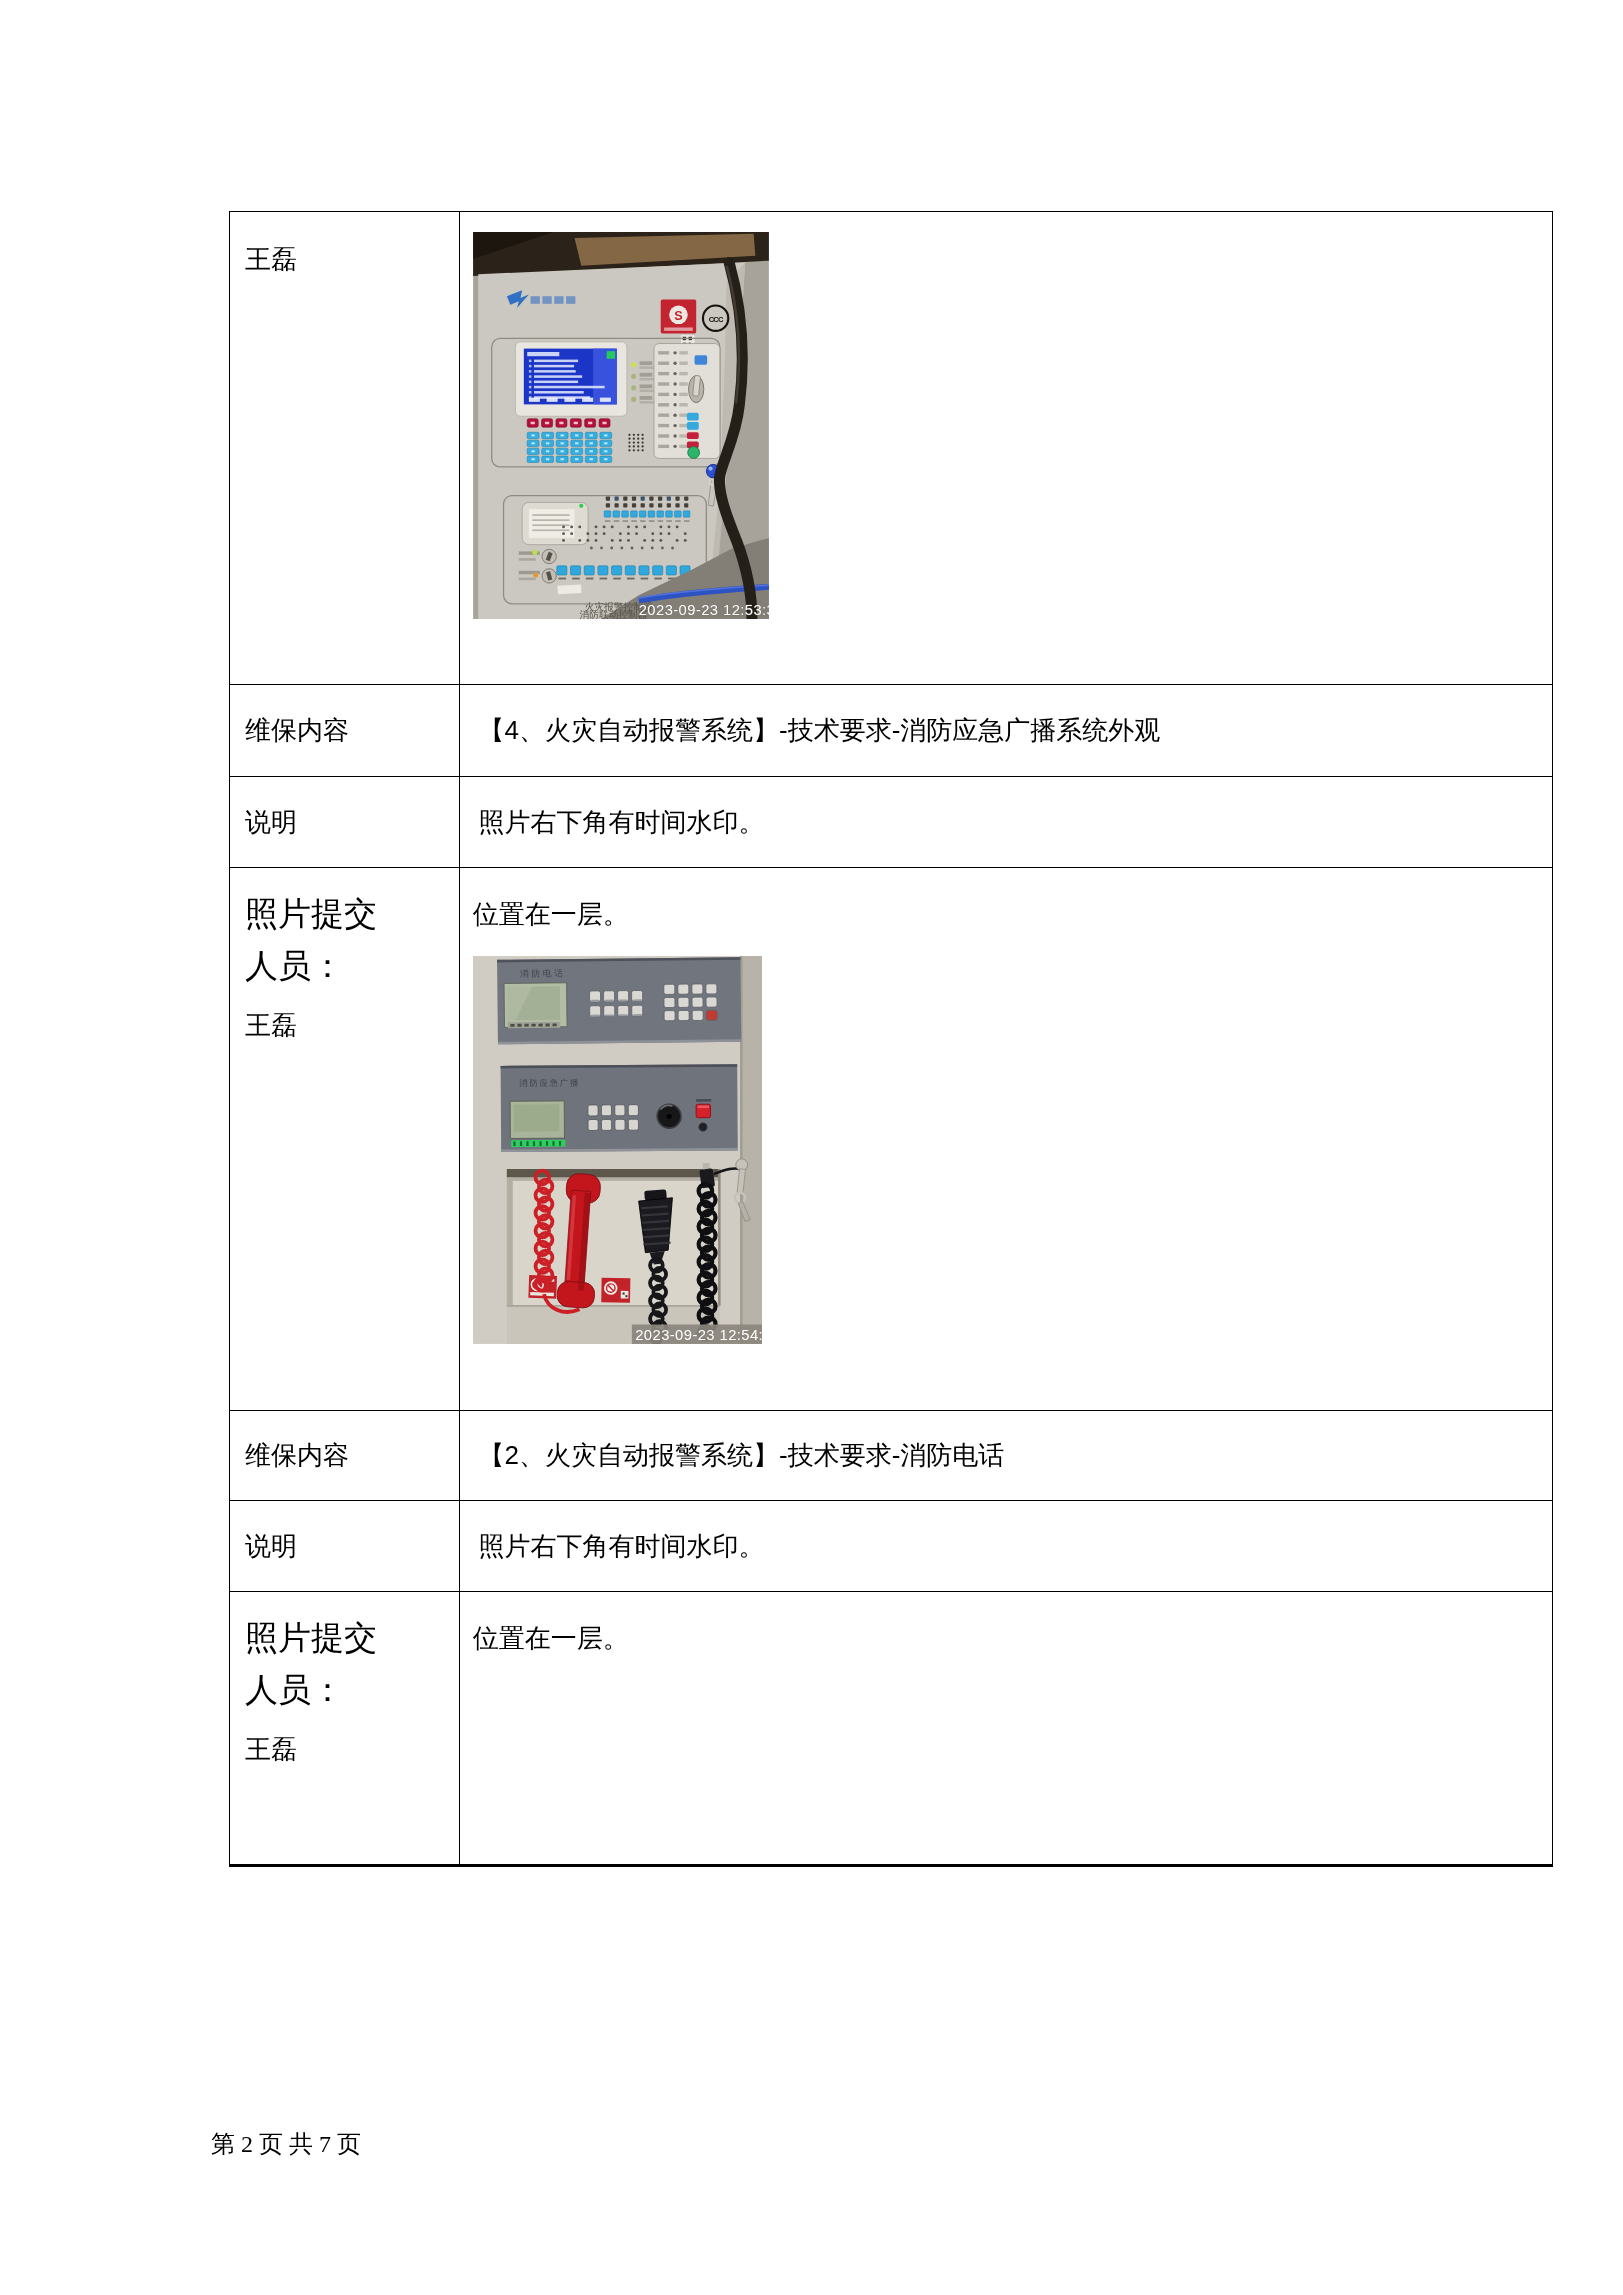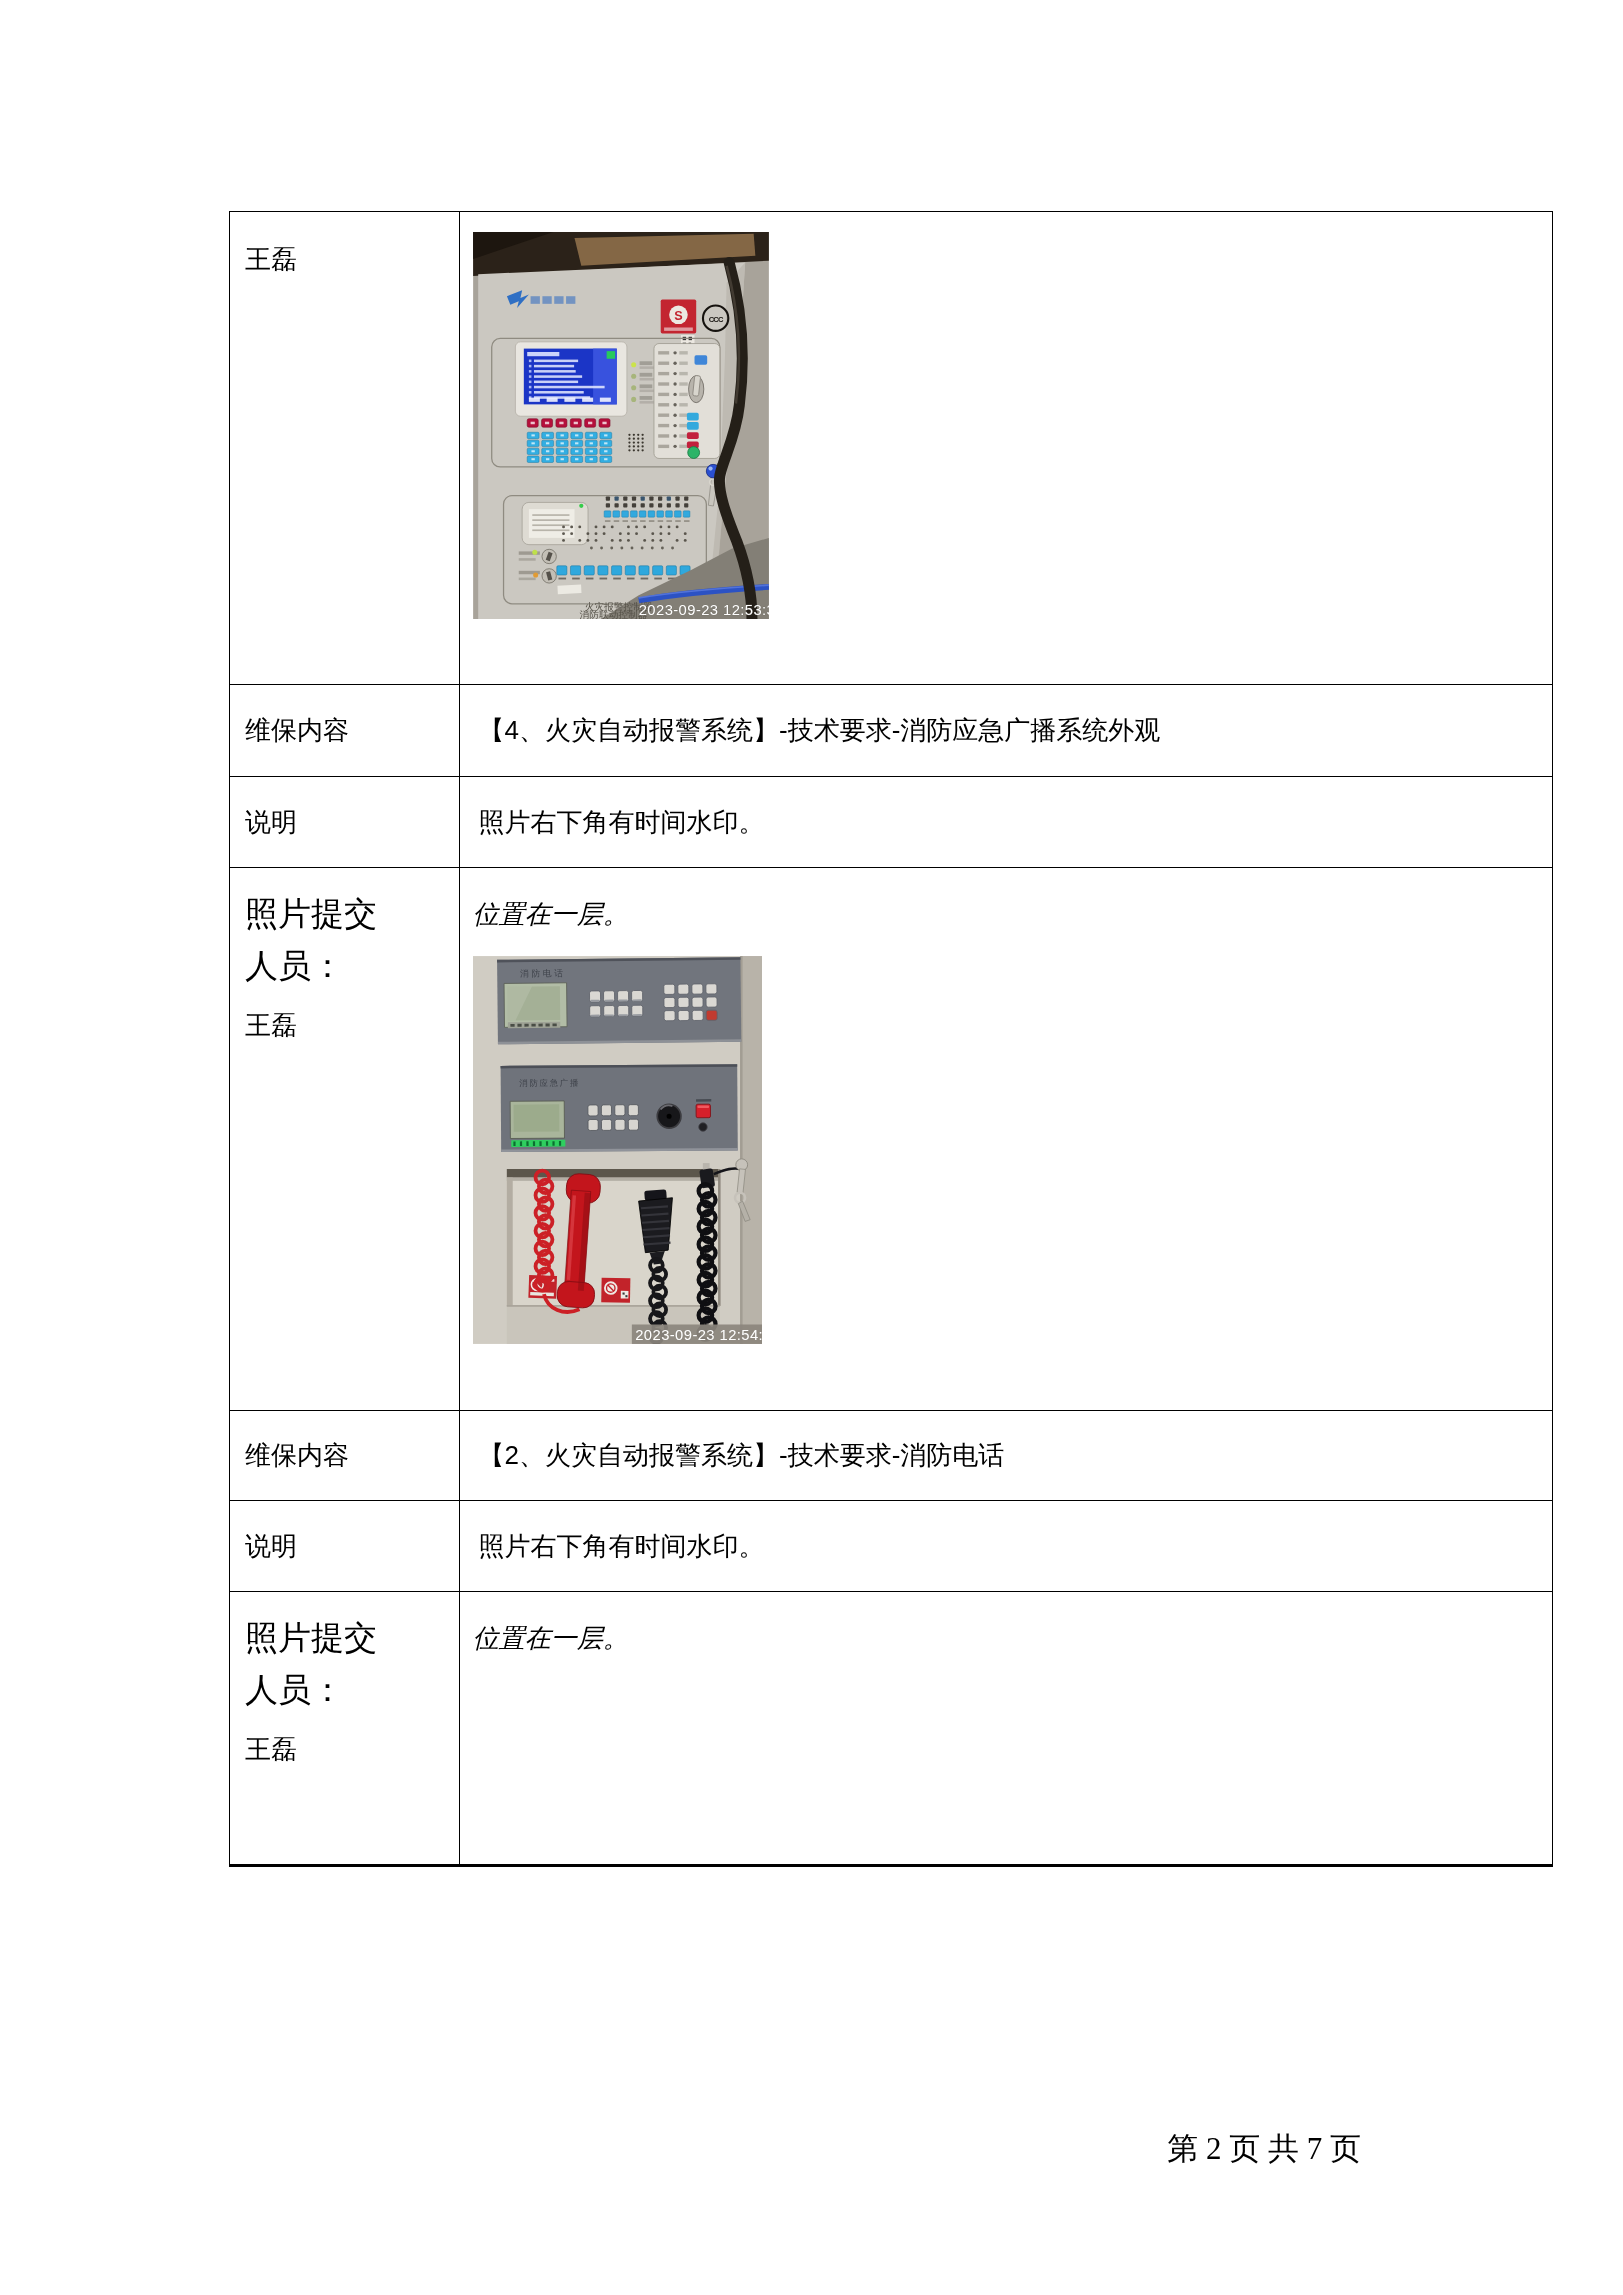--- a/index.html
+++ b/index.html
@@ -20,26 +20,26 @@
     padding-left:15px;font-size:26px;position:relative;
   }
   .cell-r{flex:1;position:relative;font-size:26px;}
   .vcenter{display:flex;align-items:center;}
   .pad-top{padding-top:30px;}
   .cell-r.valuecell{padding-left:18.6px;}
   .submitter-label{
     padding-top:20px;width:156px;line-height:52px;font-size:33px;
   }
   .submitter-name{margin-top:6.8px;line-height:52px;font-size:26px;}
-  .loc-text{padding-top:20px;padding-left:12.7px;line-height:52px;font-style:italic;}
+  .loc-text{padding-top:20px;padding-left:12.7px;line-height:52px;}
   .photo-wrap1{position:absolute;left:12.7px;top:19.5px;width:296px;height:387px;}
   .photo-wrap2{position:absolute;left:12.7px;top:88px;width:289px;height:388px;text-decoration:underline;}
   .footer{
-    position:absolute;left:211px;top:2128px;width:1150px;text-align:right;
-    font-size:31px;font-family:"Liberation Serif","DejaVu Serif",serif;
+    position:absolute;left:211px;top:2128px;width:1150px;text-align:left;
+    font-size:24px;font-family:"Liberation Serif","DejaVu Serif",serif;
   }
   svg{display:block;}
   svg text{font-family:"Liberation Sans","DejaVu Sans",sans-serif;}
 </style>
 </head>
 <body>
 
 <div class="doc-table">
 
   <div class="row r1">

